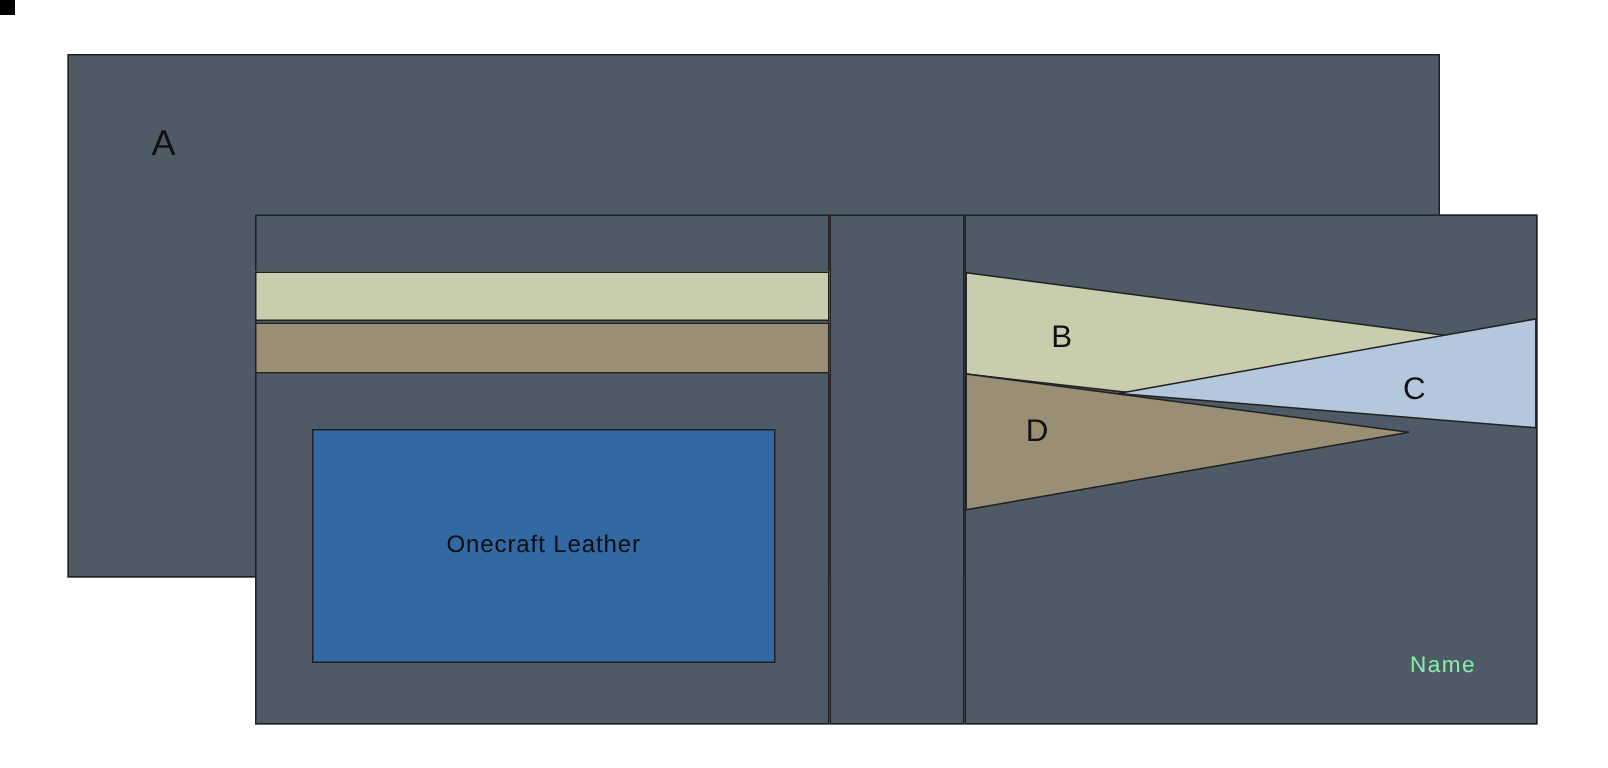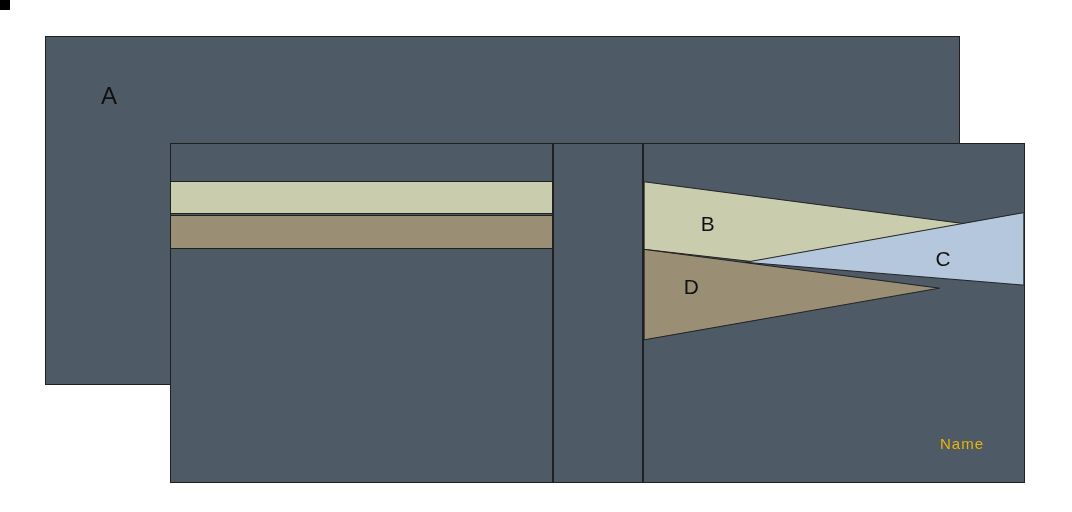--- a/index.html
+++ b/index.html
@@ -53,20 +53,23 @@
 
       <polygon class="band" points="0,106 297,145 0,197" fill="#9a8f75"></polygon>
 
       <polygon class="band" points="102,119 382,69 382,142" fill="#b5c7dc"></polygon>
 
       <text class="band-label" x="57" y="88" fill="#111111">B</text>
       <text class="band-label" x="293" y="123" fill="#111111">C</text>
       <text class="band-label" x="40" y="151" fill="#111111">D</text>
     </svg>
 
-    <div class="name-tag" style="color: #eab308;">Name</div>
+    <div class="name-tag" style="color: #86efac;">Name</div>
   </div>
 
   <div class="abs panel stripe-sage" style="background-color: rgb(201, 205, 174);"></div>
   <div class="abs panel stripe-tan" style="background-color: rgb(154, 143, 117);"></div>
 
+  <div class="abs panel brand-patch" style="background-color: rgb(50, 105, 164);">
+    <span class="brand-patch-text">Onecraft Leather</span>
+  </div>
 
 </div>
 
 </body></html>

